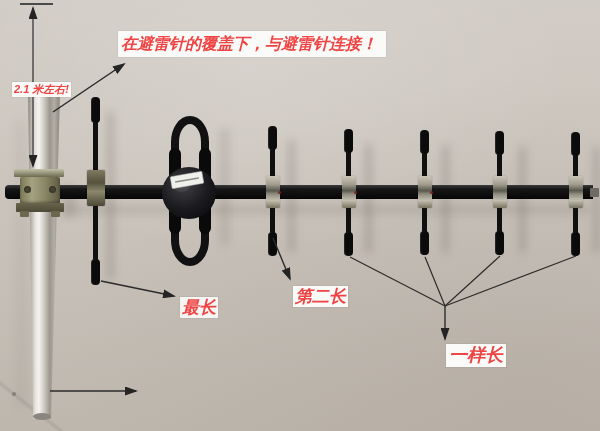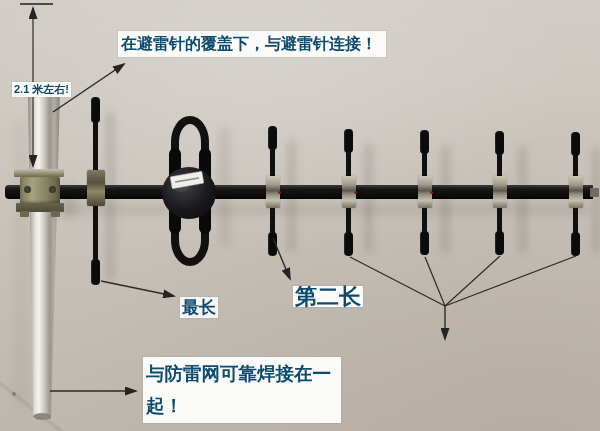--- a/index.html
+++ b/index.html
@@ -24,22 +24,22 @@
   }
   .rod{position:absolute; background:#101010; z-index:25; border-radius:2px;}
   .cap{position:absolute; width:9px; background:#0b0b0b; z-index:26; border-radius:4px; box-shadow:inset 1px 0 1px rgba(255,255,255,.12);}
   .clamp{
     position:absolute; width:14px; height:32px; top:176px; z-index:27; border-radius:2px;
     background:linear-gradient(180deg,#cac7b9 0%,#a19e8e 26%,#5a584e 46%,#8e8b7c 56%,#c2bfb0 76%,#77745f 100%);
     box-shadow:0 0 1px rgba(0,0,0,.6);
   }
   .reddot{position:absolute; width:3px; height:3px; border-radius:50%; background:#7c2622; z-index:28;}
   .note{
-    position:absolute; background:#fafaf8; color:#0c4a6e; font-weight:bold;
-    z-index:50; box-shadow:0 0 0 1px rgba(0,0,0,.04);
+    position:absolute; background:#fafaf8; color:#ef4444; font-weight:bold;
+    z-index:50; box-shadow:0 0 0 1px rgba(0,0,0,.04);font-style:italic;
   }
   svg.overlay{position:absolute; left:0; top:0; z-index:40; pointer-events:none;}
 </style>
 </head>
 <body>
 
 <div class="stage">
 
   <div class="shad" style="left:62px;top:205px;width:528px;height:9px;opacity:.55;filter:blur(5px);"></div>
   <div class="shad" style="left:17px;top:120px;width:8px;height:290px;opacity:.35;filter:blur(6px);"></div>
@@ -140,18 +140,18 @@
     <line x1="445" y1="306" x2="445" y2="339" stroke="#2b2b2b" stroke-width="1.4" marker-end="url(#ah)"></line>
     <line x1="50" y1="391" x2="136" y2="391" stroke="#2b2b2b" stroke-width="1.4" marker-end="url(#ah)"></line>
   </svg>
 
   <div class="note" style="left:118px;top:31px;width:262px;height:26px;font-size:16px;line-height:26px;padding:0 3px;white-space:nowrap;">在避雷针的覆盖下，与避雷针连接！</div>
 
   <div class="note" style="left:12px;top:82px;font-size:11px;line-height:15px;padding:0 2px;white-space:nowrap;">2.1 米左右!</div>
 
   <div class="note" style="left:180px;top:297px;font-size:17px;line-height:21px;padding:0 2px;white-space:nowrap;background:rgba(250,250,248,.92);">最长</div>
 
-  <div class="note" style="left:293px;top:286px;font-size:22px;line-height:21px;padding:0 2px;white-space:nowrap;">第二长</div>
+  <div class="note" style="left:293px;top:286px;font-size:17px;line-height:21px;padding:0 2px;white-space:nowrap;">第二长</div>
 
+  <div class="note" style="left:446px;top:344px;font-size:18px;line-height:23px;padding:0 3px;white-space:nowrap;">一样长</div>
 
-  <div class="note" style="left:143px;top:357px;width:192px;font-size:18.5px;line-height:32px;padding:1px 3px;">与防雷网可靠焊接在一起！</div>
 
 </div>
 
 </body></html>

